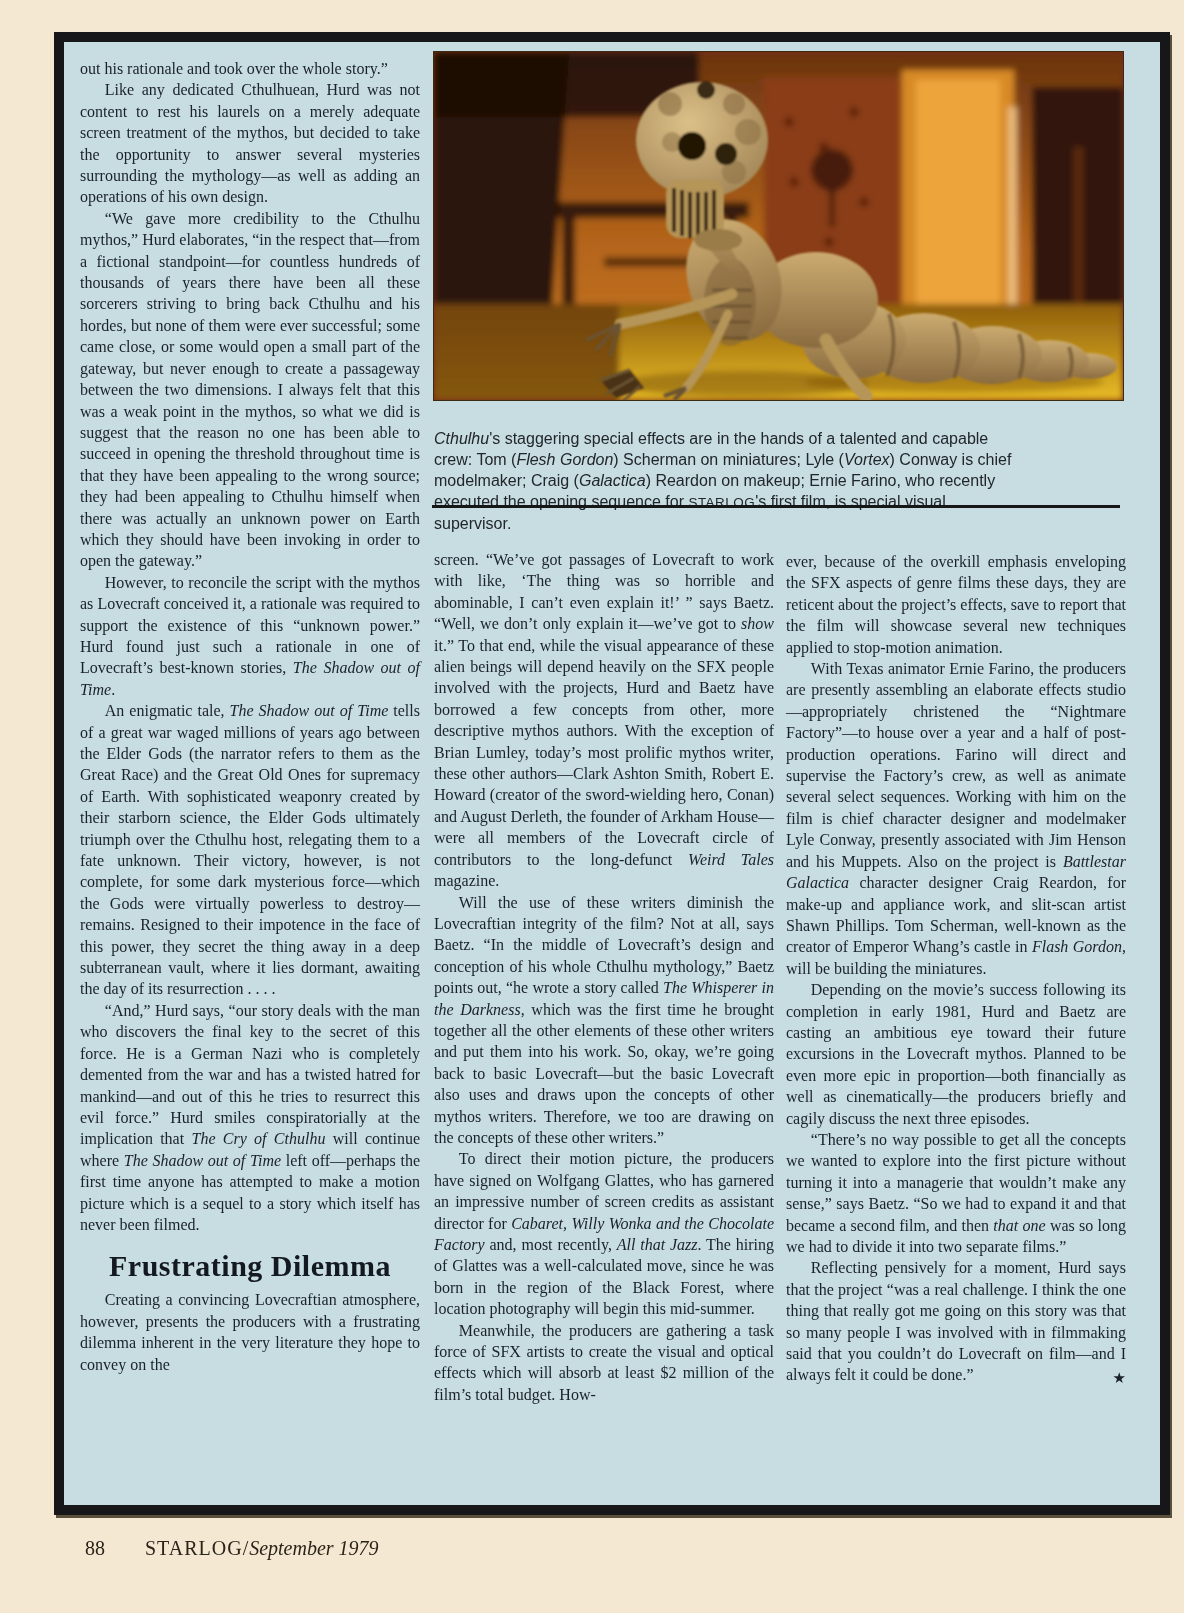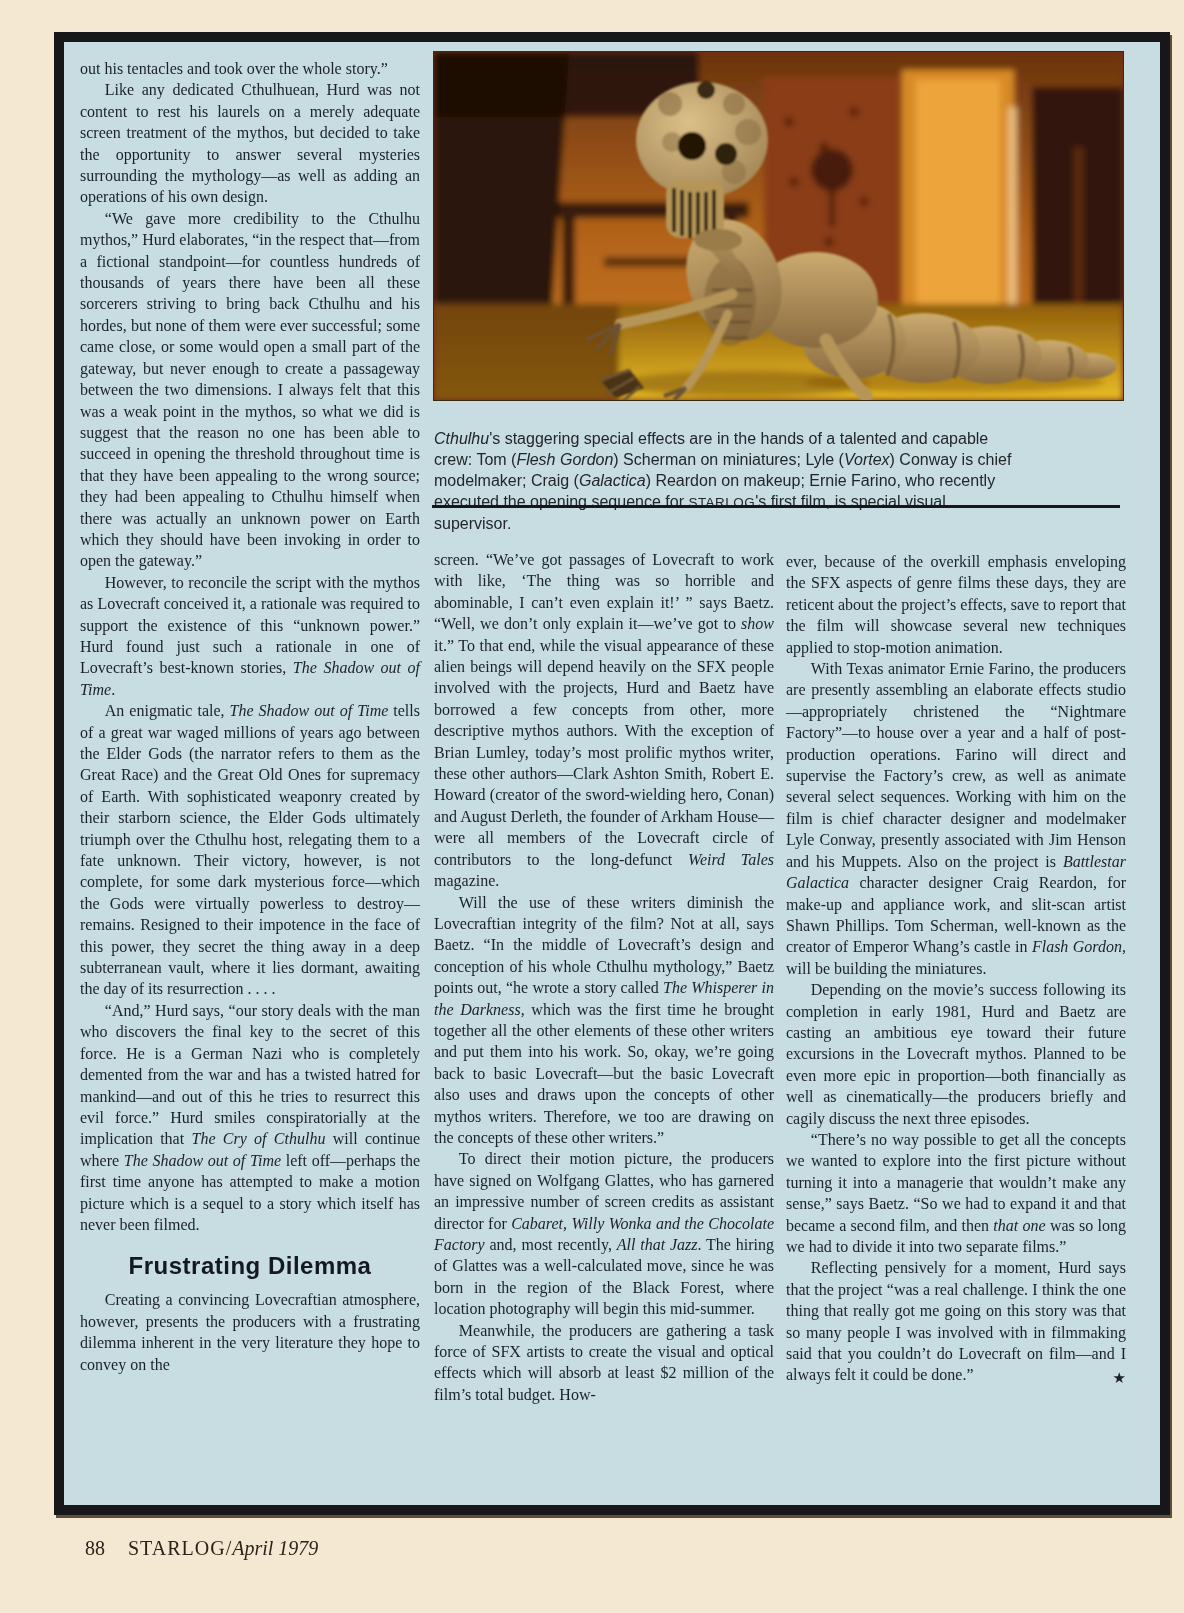--- a/index.html
+++ b/index.html
@@ -14,22 +14,22 @@
     box-shadow:2px 3px 0 #5a503c;
   }
   .col{
     position:absolute;width:340px;
     font-size:16px;line-height:21.4px;color:#1b2129;
     text-align:justify;hyphens:auto;-webkit-hyphens:auto;
   }
   .col p{margin:0;}
   .col p.ind{text-indent:1.55em;}
   .col h3{
-    font-family:Liberation Sans, sans-serif;font-weight:800;
-    font-size:24px;line-height:30px;letter-spacing:.5px;
+    font-family:Liberation Serif, serif;font-weight:800;
+    font-size:30px;line-height:30px;letter-spacing:.5px;
     text-align:center;margin:16px 0 8px;color:#141821;
   }
   .col-left{left:16px;top:16px;}
   .col-mid{left:370px;top:507px;}
   .col-right{left:722px;top:481px;margin-top:28px;}
   .photo{
     position:absolute;left:370px;top:10px;width:689px;height:348px;
     background:#7a2a12;outline:1px solid #3a2a14;
   }
   .photo svg{display:block;width:100%;height:100%;}
@@ -42,21 +42,21 @@
   .sc{font-size:.84em;letter-spacing:.5px;}
   .star{float:right;font-style:normal;font-size:15px;margin-top:4px;}
   .rule{
     position:absolute;left:368px;top:463px;width:688px;height:3px;
     background:#17171a;
   }
   .footer{
     position:absolute;left:85px;top:1537px;
     font-size:20px;color:#2b2318;display:flex;align-items:baseline;
   }
-  .footer .pn{margin-right:23px;text-align:right;}
+  .footer .pn{margin-right:40px;text-align:right;}
   .footer .mag{letter-spacing:1px;text-align:center;}
   .footer .iss{font-style:italic;}
 </style>
 </head>
 <body>
 
 <div class="frame">
 
   <div class="photo">
     <svg viewBox="0 0 689 348" preserveAspectRatio="none" role="img">
@@ -145,21 +145,21 @@
         <path d="M196,318 l-30,10 M200,326 l-28,16 M206,334 l-20,18" stroke="#6b5230" stroke-width="3" fill="none"></path>
       </g>
     </svg>
   </div>
 
   <p class="caption"><span class="it">Cthulhu</span><span>'s staggering special effects are in the hands of a talented and capable crew: Tom (</span><span class="it">Flesh Gordon</span><span>) Scherman on miniatures; Lyle (</span><span class="it">Vortex</span><span>) Conway is chief modelmaker; Craig (</span><span class="it">Galactica</span><span>) Reardon on makeup; Ernie Farino, who recently executed the opening sequence for </span><span class="sc">STARLOG</span><span>'s first film, is special visual supervisor.</span></p>
 
   <div class="rule"></div>
 
   <div class="col col-left">
-      <p><span>out his tentacles and took over the whole story.”</span></p>
+      <p><span>out his rationale and took over the whole story.”</span></p>
       <p class="ind"><span>Like any dedicated Cthulhuean, Hurd was not content to rest his laurels on a merely adequate screen treatment of the mythos, but decided to take the opportunity to answer several mysteries surrounding the mythology—as well as adding an operations of his own design.</span></p>
       <p class="ind"><span>“We gave more credibility to the Cthulhu mythos,” Hurd elaborates, “in the respect that—from a fictional standpoint—for countless hundreds of thousands of years there have been all these sorcerers striving to bring back Cthulhu and his hordes, but none of them were ever successful; some came close, or some would open a small part of the gateway, but never enough to create a passageway between the two dimensions. I always felt that this was a weak point in the mythos, so what we did is suggest that the reason no one has been able to succeed in opening the threshold throughout time is that they have been appealing to the wrong source; they had been appealing to Cthulhu himself when there was actually an unknown power on Earth which they should have been invoking in order to open the gateway.”</span></p>
       <p class="ind"><span>However, to reconcile the script with the mythos as Lovecraft conceived it, a rationale was required to support the existence of this “unknown power.” Hurd found just such a rationale in one of Lovecraft’s best-known stories, </span><span class="it">The Shadow out of Time</span><span>.</span></p>
       <p class="ind"><span>An enigmatic tale, </span><span class="it">The Shadow out of Time</span><span> tells of a great war waged millions of years ago between the Elder Gods (the narrator refers to them as the Great Race) and the Great Old Ones for supremacy of Earth. With sophisticated weaponry created by their starborn science, the Elder Gods ultimately triumph over the Cthulhu host, relegating them to a fate unknown. Their victory, however, is not complete, for some dark mysterious force—which the Gods were virtually powerless to destroy—remains. Resigned to their impotence in the face of this power, they secret the thing away in a deep subterranean vault, where it lies dormant, awaiting the day of its resurrection . . . .</span></p>
       <p class="ind"><span>“And,” Hurd says, “our story deals with the man who discovers the final key to the secret of this force. He is a German Nazi who is completely demented from the war and has a twisted hatred for mankind—and out of this he tries to resurrect this evil force.” Hurd smiles conspiratorially at the implication that </span><span class="it">The Cry of Cthulhu</span><span> will continue where </span><span class="it">The Shadow out of Time</span><span> left off—perhaps the first time anyone has attempted to make a motion picture which is a sequel to a story which itself has never been filmed.</span></p>
       <h3><span>Frustrating Dilemma</span></h3>
       <p class="ind"><span>Creating a convincing Lovecraftian atmosphere, however, presents the producers with a frustrating dilemma inherent in the very literature they hope to convey on the</span></p>
     </div>
   <div class="col col-mid">
       <p><span>screen. “We’ve got passages of Lovecraft to work with like, ‘The thing was so horrible and abominable, I can’t even explain it!’ ” says Baetz. “Well, we don’t only explain it—we’ve got to </span><span class="it">show</span><span> it.” To that end, while the visual appearance of these alien beings will depend heavily on the SFX people involved with the projects, Hurd and Baetz have borrowed a few concepts from other, more descriptive mythos authors. With the exception of Brian Lumley, today’s most prolific mythos writer, these other authors—Clark Ashton Smith, Robert E. Howard (creator of the sword-wielding hero, Conan) and August Derleth, the founder of Arkham House—were all members of the Lovecraft circle of contributors to the long-defunct </span><span class="it">Weird Tales</span><span> magazine.</span></p>
@@ -173,14 +173,14 @@
       <p class="ind"><span>Depending on the movie’s success following its completion in early 1981, Hurd and Baetz are casting an ambitious eye toward their future excursions in the Lovecraft mythos. Planned to be even more epic in proportion—both financially as well as cinematically—the producers briefly and cagily discuss the next three episodes.</span></p>
       <p class="ind"><span>“There’s no way possible to get all the concepts we wanted to explore into the first picture without turning it into a managerie that wouldn’t make any sense,” says Baetz. “So we had to expand it and that became a second film, and then </span><span class="it">that one</span><span> was so long we had to divide it into two separate films.”</span></p>
       <p class="ind"><span>Reflecting pensively for a moment, Hurd says that the project “was a real challenge. I think the one thing that really got me going on this story was that so many people I was involved with in filmmaking said that you couldn’t do Lovecraft on film—and I always felt it could be done.”</span><span class="star">★</span></p>
     </div>
 
 </div>
 
 <div class="footer">
   <span class="pn">88</span>
   <span class="mag">STARLOG/</span>
-  <span class="iss">April 1979</span>
+  <span class="iss">September 1979</span>
 </div>
 
 </body></html>

